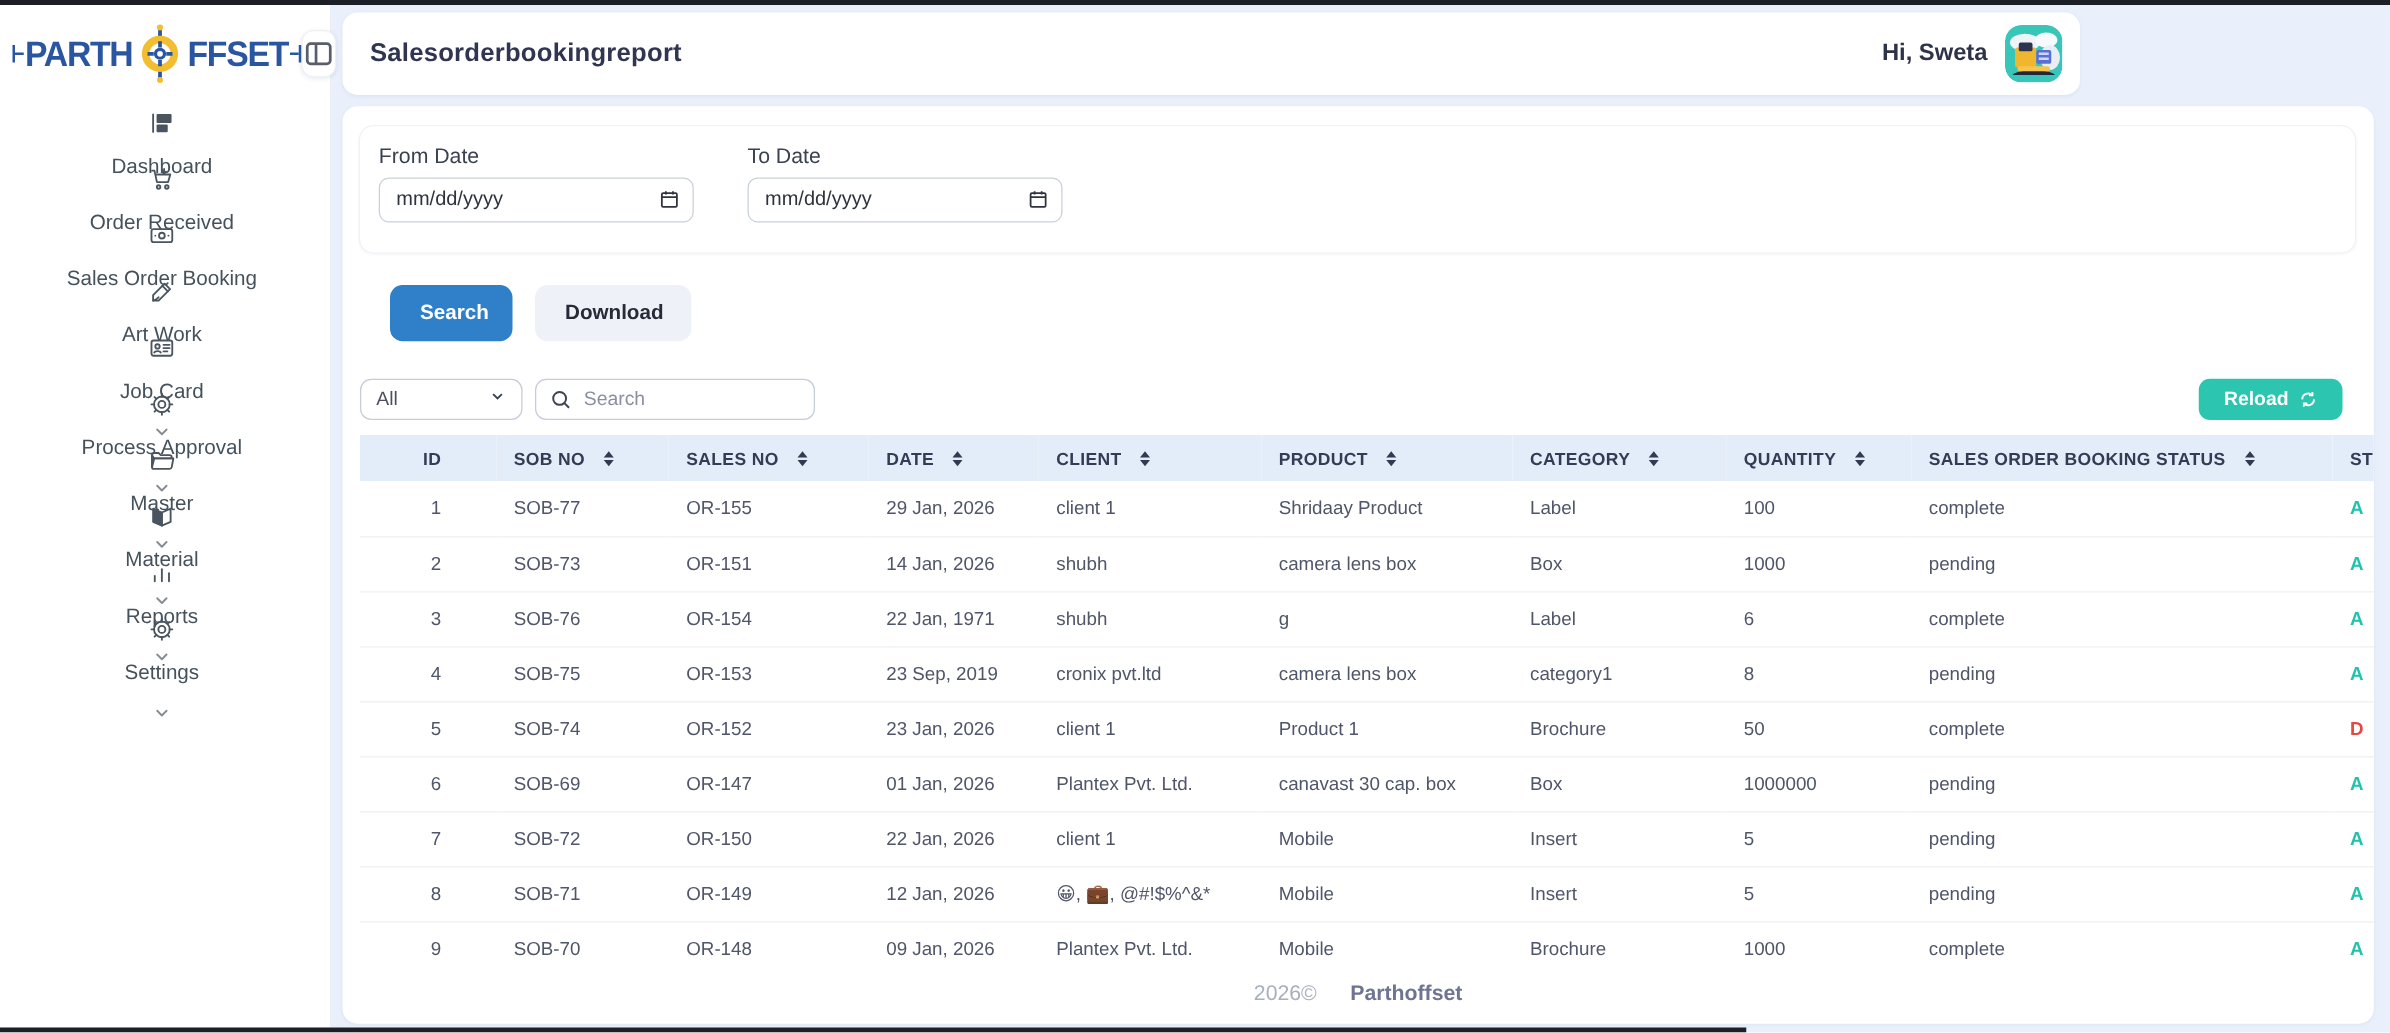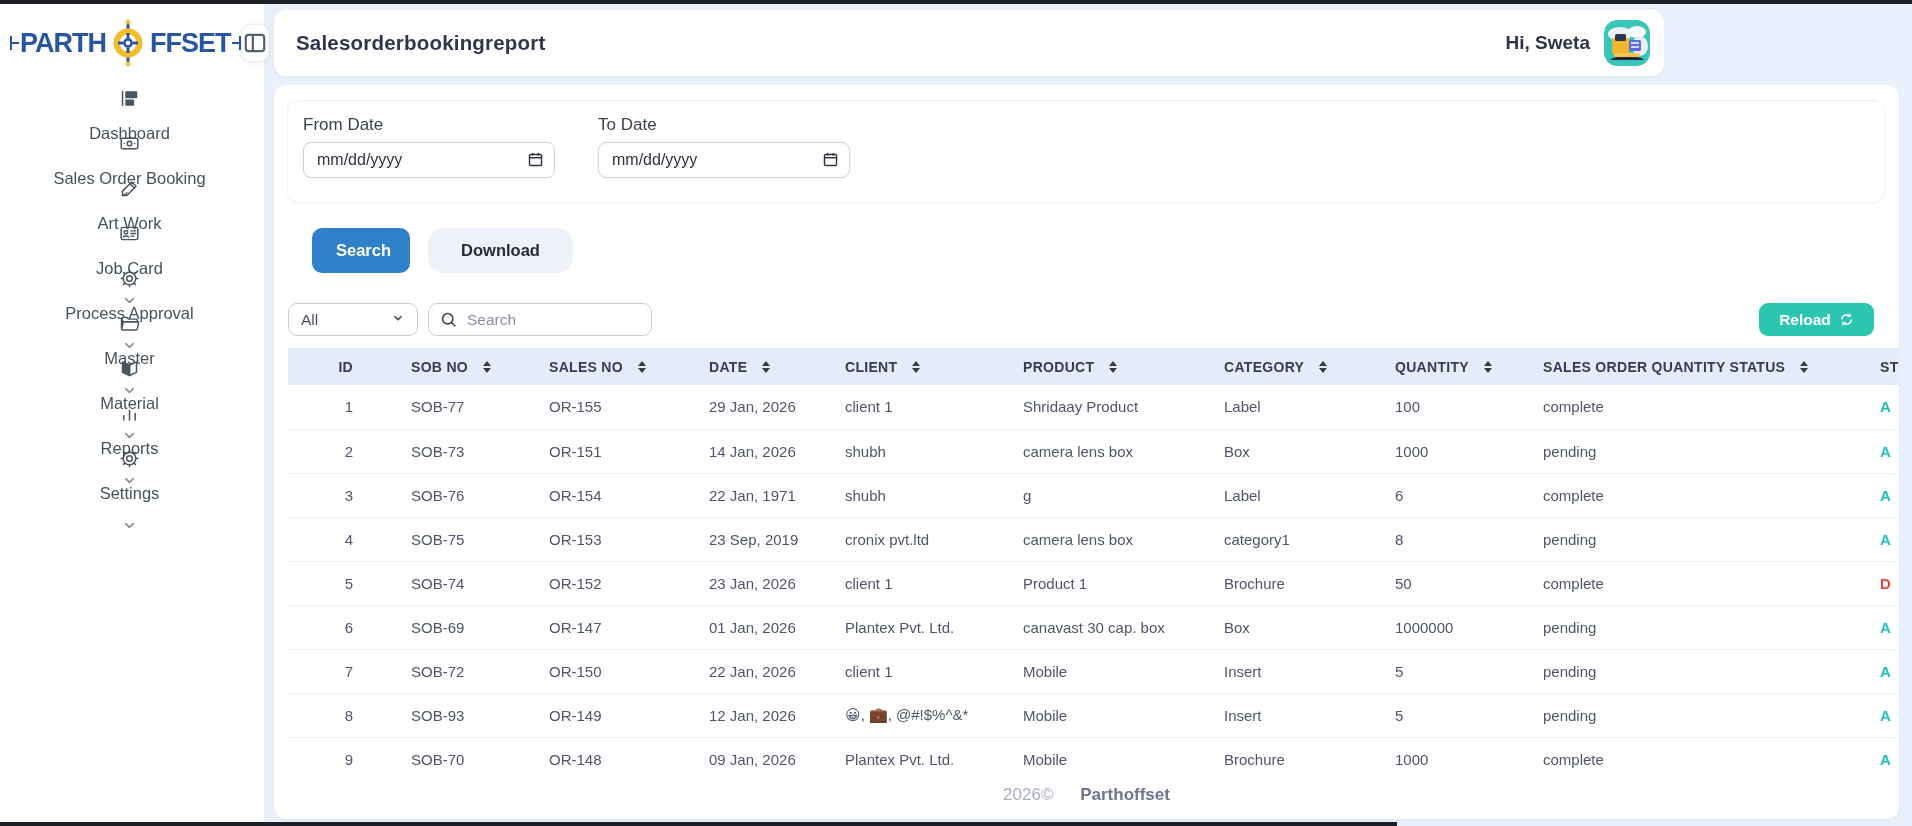--- a/index.html
+++ b/index.html
@@ -69,21 +69,21 @@
   }
   .date-input::placeholder { color:#2f333f; opacity:1; }
   .cal-icon { position:absolute; right:11px; top:9px; cursor:pointer; }
 
   .btn-row { position:absolute; left:38px; top:143px; display:flex; gap:18px; }
   .btn {
     height:45px; border:none; border-radius:10px; font-size:16.5px; font-weight:600;
     cursor:pointer; font-family:inherit; padding:0 24px;
   }
   .btn-search { background:#2f80c8; color:#fff; width:98px; }
-  .btn-download { background:#eef2f8; color:#272b36; width:145px;border-radius:16px; }
+  .btn-download { background:#eef2f8; color:#272b36; width:125px; }
 
   .toolbar { position:absolute; left:14px; top:218px; width:1608px; height:33px; }
   .select-box {
     position:absolute; left:0; top:0; width:130px; height:33px; border:1px solid #c7ccd9;
     border-radius:9px; display:flex; align-items:center; padding:0 12px; cursor:pointer;
     font-size:15.5px; color:#4b5060; background:#fff;
   }
   .select-box .chev { margin-left:auto; }
   .search-box { position:absolute; left:140px; top:0; width:224px; height:33px; }
   .search-box input {
@@ -165,20 +165,32 @@
             <line x1="4" y1="4" x2="4" y2="20"></line>
             <rect x="8" y="4.5" width="12" height="6.5" fill="#4a5560"></rect>
             <rect x="8" y="14" width="8.5" height="5.5" fill="#4a5560"></rect>
           </svg>
         </span>
         <span class="nav-label">Dashboard</span>
       </div>
       <div class="nav-item">
         <span class="nav-icon">
           <svg width="21" height="21" viewBox="0 0 24 24" fill="none" stroke="#4a5560" stroke-width="1.7" stroke-linecap="round" stroke-linejoin="round">
+            <path d="M3 4h2.2l2.3 10.5h10.2l2-7H6"></path>
+            <circle cx="9" cy="19" r="1.6"></circle>
+            <circle cx="16.5" cy="19" r="1.6"></circle>
+            <path d="M14 2.5v4.2"></path>
+            <path d="M12.3 5l1.7 1.9L15.7 5"></path>
+          </svg>
+        </span>
+        <span class="nav-label">Order Received</span>
+      </div>
+      <div class="nav-item">
+        <span class="nav-icon">
+          <svg width="21" height="21" viewBox="0 0 24 24" fill="none" stroke="#4a5560" stroke-width="1.7" stroke-linecap="round" stroke-linejoin="round">
             <rect x="2.5" y="6" width="19" height="12" rx="2"></rect>
             <circle cx="12" cy="12" r="2.6"></circle>
             <line x1="6" y1="12" x2="6.01" y2="12"></line>
             <line x1="18" y1="12" x2="18.01" y2="12"></line>
           </svg>
         </span>
         <span class="nav-label">Sales Order Booking</span>
       </div>
       <div class="nav-item">
         <span class="nav-icon">
@@ -443,21 +455,21 @@
                 <span class="th-inner">
                   <span>QUANTITY</span>
                   <span class="sort-icon">
                     <i class="up"></i>
                     <i class="dn"></i>
                   </span>
                 </span>
               </th>
               <th class="col-sob_status" style="width: 337px;">
                 <span class="th-inner">
-                  <span>SALES ORDER QUANTITY STATUS</span>
+                  <span>SALES ORDER BOOKING STATUS</span>
                   <span class="sort-icon">
                     <i class="up"></i>
                     <i class="dn"></i>
                   </span>
                 </span>
               </th>
               <th class="col-action" style="width: 120px;">
                 <span class="th-inner">
                   <span>ST</span>
                 </span>
@@ -544,21 +556,21 @@
               <td class="col-date">22 Jan, 2026</td>
               <td class="col-client">client 1</td>
               <td class="col-product">Mobile</td>
               <td class="col-category">Insert</td>
               <td class="col-quantity">5</td>
               <td class="col-sob_status">pending</td>
               <td class="col-action action-a">A</td>
             </tr>
             <tr>
               <td class="col-id">8</td>
-              <td class="col-sob_no">SOB-93</td>
+              <td class="col-sob_no">SOB-71</td>
               <td class="col-order_no">OR-149</td>
               <td class="col-date">12 Jan, 2026</td>
               <td class="col-client">😀, 💼, @#!$%^&amp;*</td>
               <td class="col-product">Mobile</td>
               <td class="col-category">Insert</td>
               <td class="col-quantity">5</td>
               <td class="col-sob_status">pending</td>
               <td class="col-action action-a">A</td>
             </tr>
             <tr>

